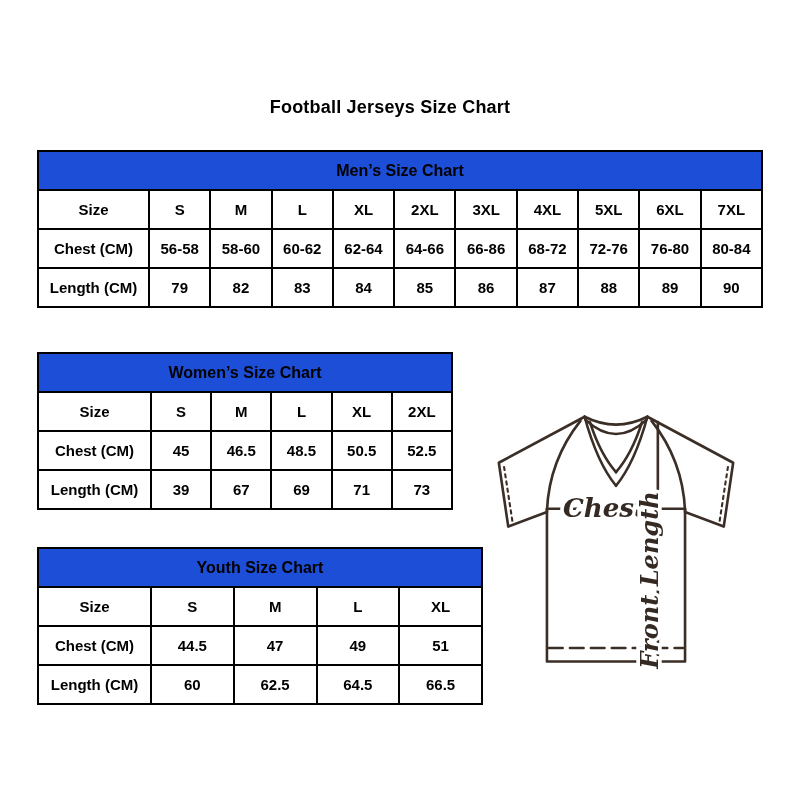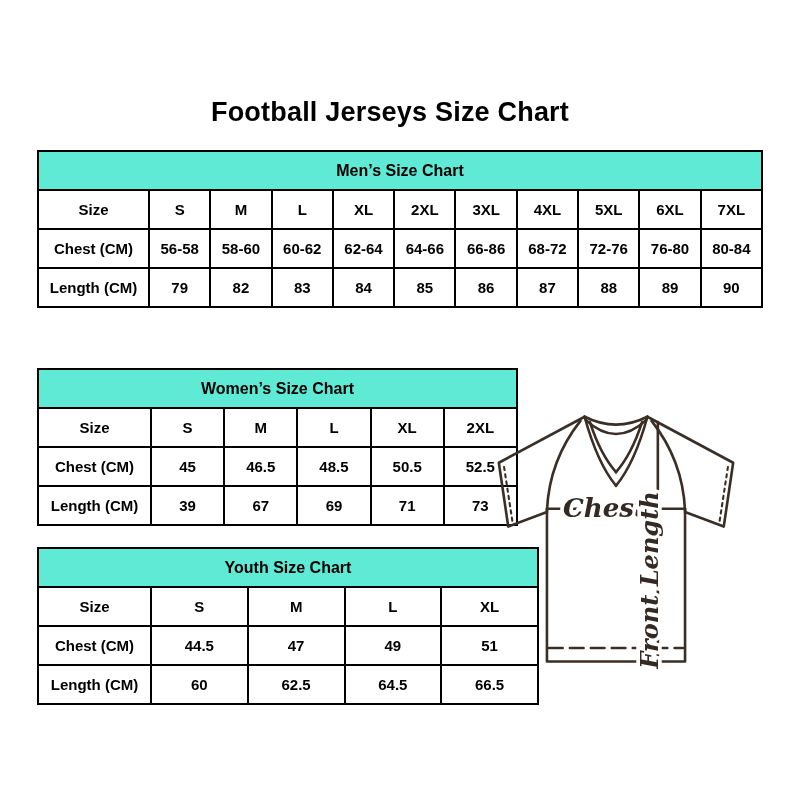--- a/index.html
+++ b/index.html
@@ -6,46 +6,46 @@
     margin:0; padding:0;
     width:800px; height:800px;
     background:#ffffff;
     font-family:"Liberation Sans", sans-serif;
   }
   .page{ position:relative; width:800px; height:800px; overflow:hidden; }
 
   .page-title{
     position:absolute; top:97px; left:0; width:780px;
     margin:0; text-align:center;
-    font-size:27px; font-weight:bold; color:#000;
+    font-size:18px; font-weight:bold; color:#000;
     letter-spacing:.2px;
   }
 
   table.size-table{
     position:absolute;
     border-collapse:collapse;
     table-layout:fixed;
     background:#fff;
     border:2px solid #000;
   }
   table.size-table td{
     border:2px solid #000;
     text-align:center; vertical-align:middle;
     font-weight:bold; font-size:15px; color:#000;
     height:37px; padding:0 2px;
     overflow:hidden; white-space:nowrap;
   }
   table.size-table td.t-title{
-    background:#5eead4;
+    background:#1d4ed8;
     font-size:16px;
   }
 
   #men-table{ left:37px; top:150px; width:726px; }
-  #women-table{ left:37px; top:368px; width:481px; }
-  #youth-table{ left:37px; top:547px; width:502px;border-radius:19px; }
+  #women-table{ left:37px; top:352px; width:416px; }
+  #youth-table{ left:37px; top:547px; width:446px;border-radius:19px; }
 
   .jersey-diagram{
     position:absolute; left:480px; top:400px;
     width:272px; height:272px;
   }
   .jersey-diagram svg{ width:100%; height:100%; display:block; }
   .jersey-label{
     font-family:"DejaVu Serif","Liberation Serif",serif;
     font-style:italic; font-weight:bold;
     fill:#342a23;

